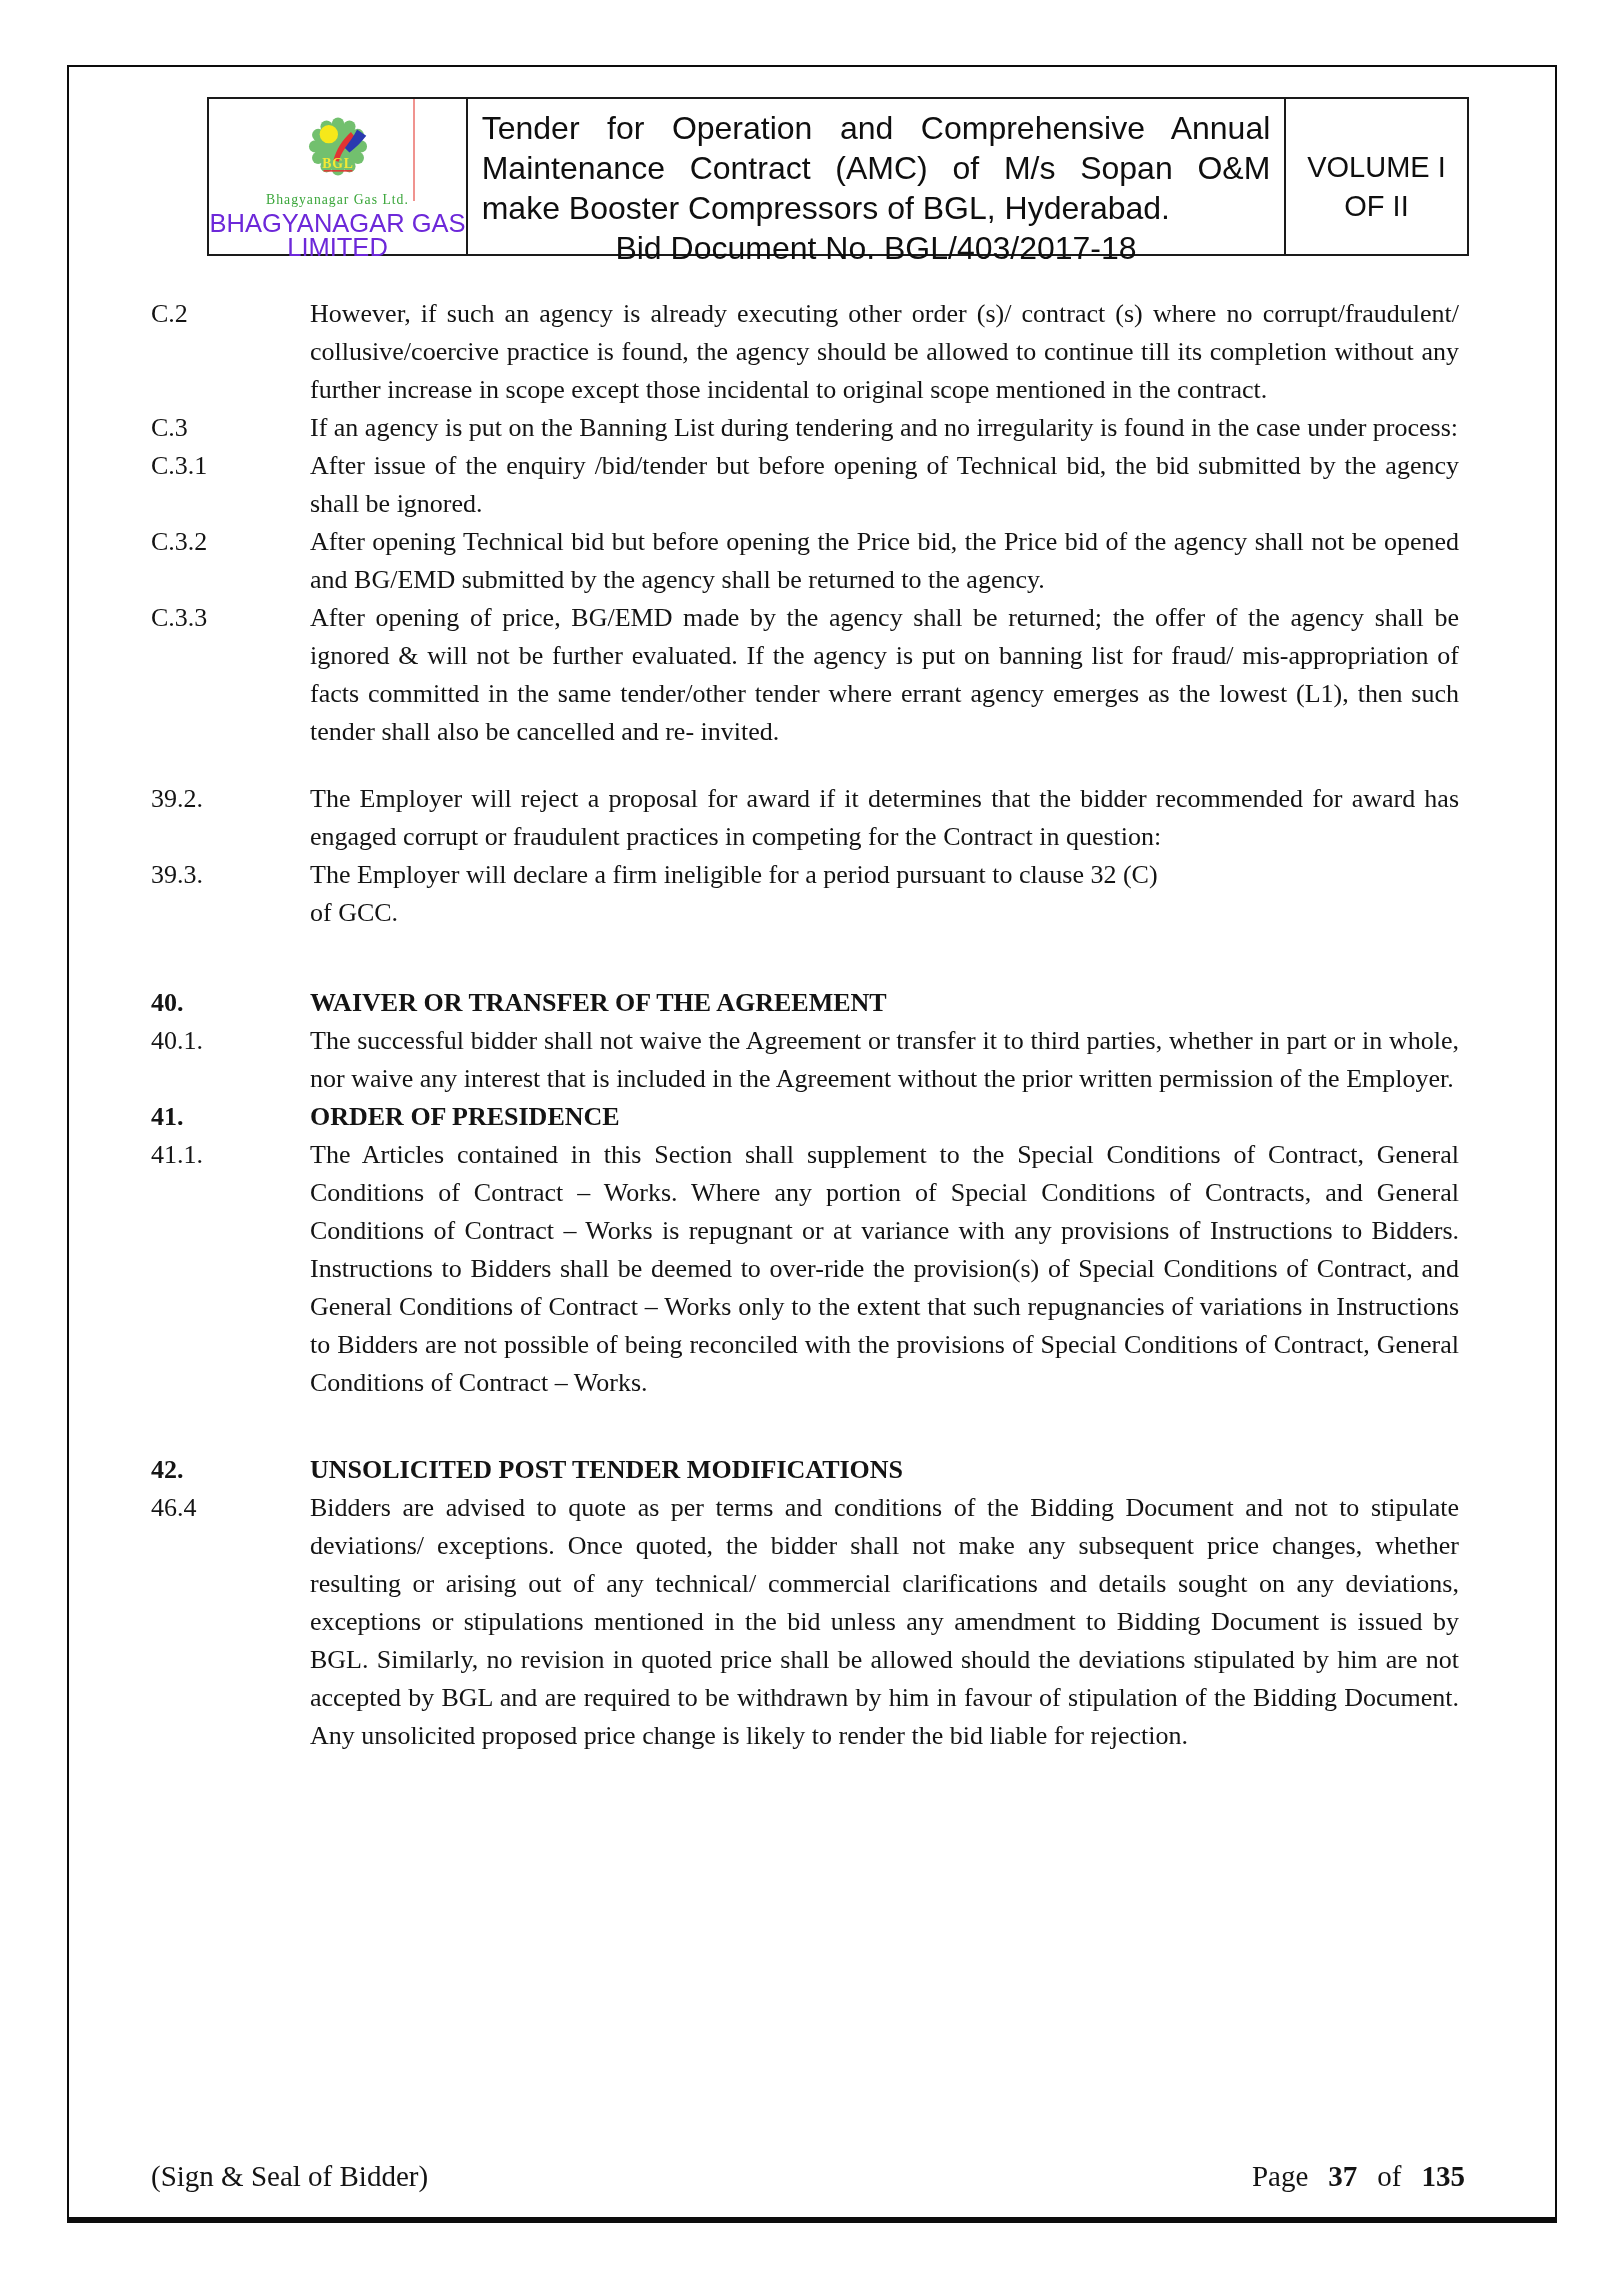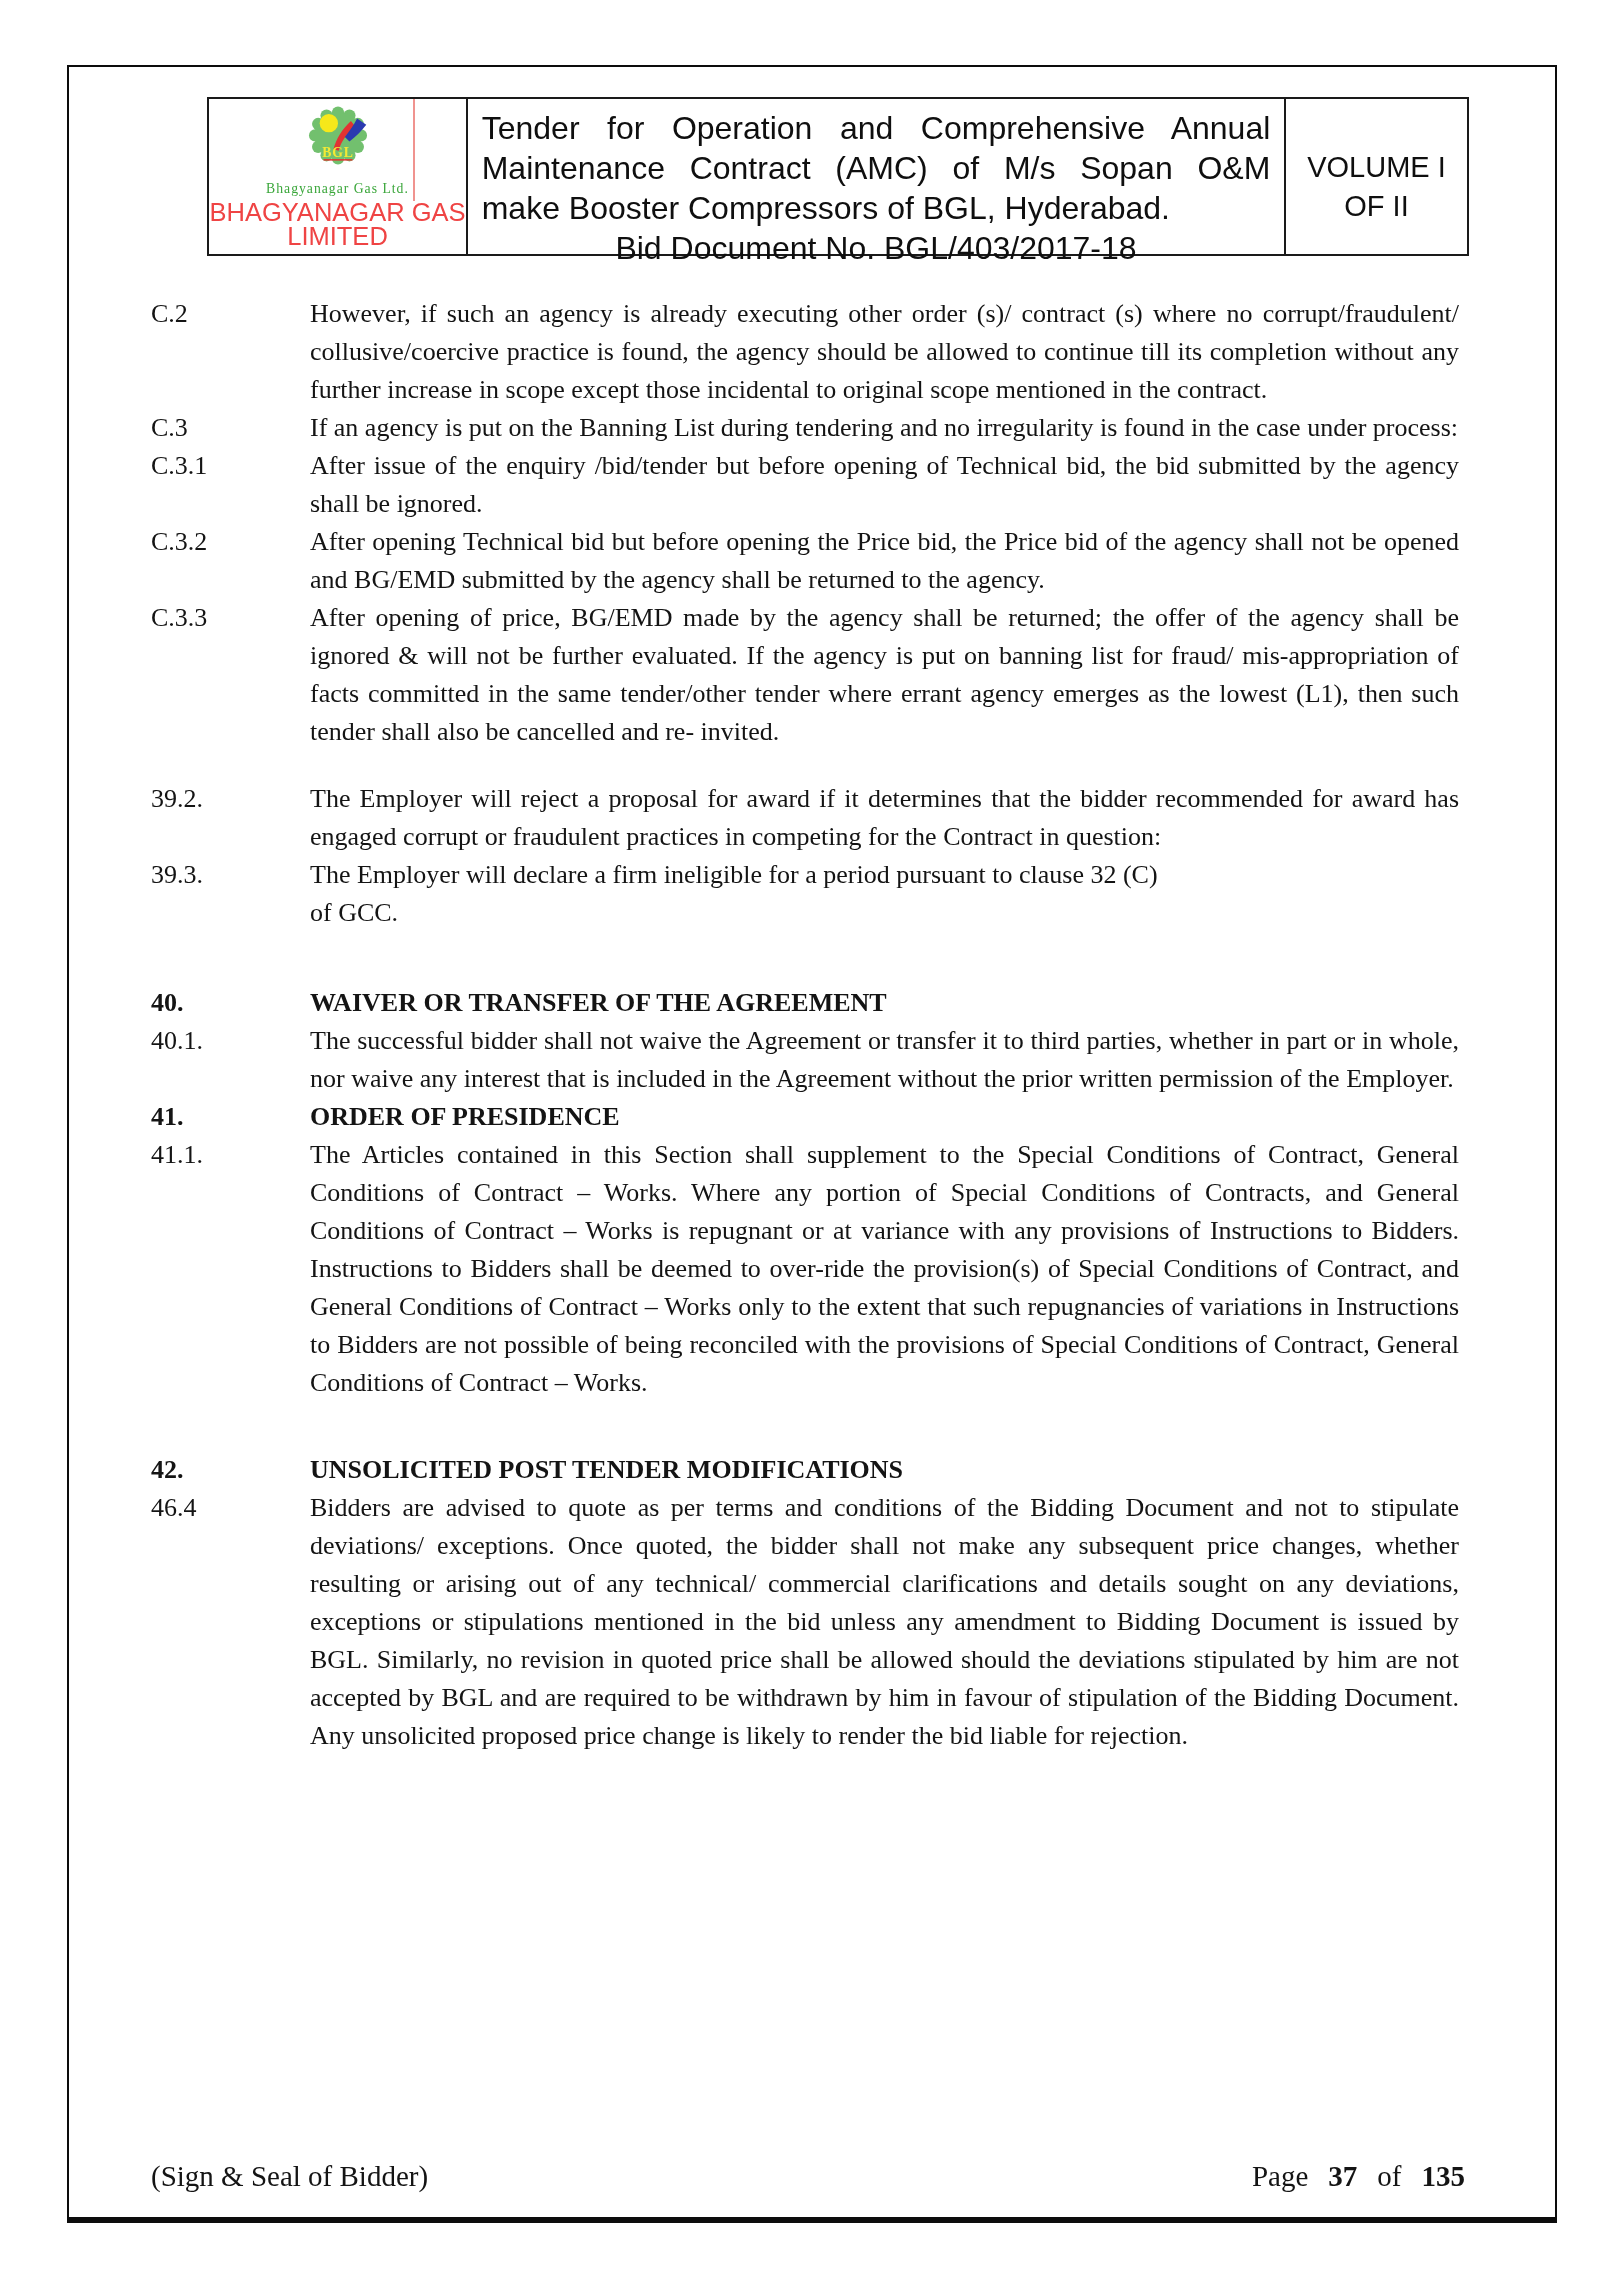--- a/index.html
+++ b/index.html
@@ -33,21 +33,21 @@
     border: 2px solid #1a1a1a;
   }
   .cell {
     box-sizing: border-box;
   }
   .cell-logo {
     width: 259px;
     border-right: 2px solid #1a1a1a;
     position: relative;
     text-align: center;
-    padding-top: 2px;
+    padding-top: 13px;
   }
   .red-scan-line {
     position: absolute;
     left: 204px;
     top: 0;
     width: 2px;
     height: 102px;
     background: #f0938f;
   }
   .logo-subtext {
@@ -55,21 +55,21 @@
     font-size: 13.7px;
     line-height: 13.7px;
     color: #3aa63a;
     letter-spacing: 1px;
     margin-top: -1px;
   }
   .company-name {
     font-family: "Liberation Sans", sans-serif;
     font-size: 25.5px;
     line-height: 24.5px;
-    color: #ef4444;
+    color: #6d28d9;
     margin-top: 3.9px;
   }
   .cell-title {
     flex: 1;
     border-right: 2px solid #1a1a1a;
     padding: 8.8px 13.7px 0 13.7px;
     font-family: "Liberation Sans", sans-serif;
     font-size: 32px;
     line-height: 40px;
     color: #0f0f0f;

